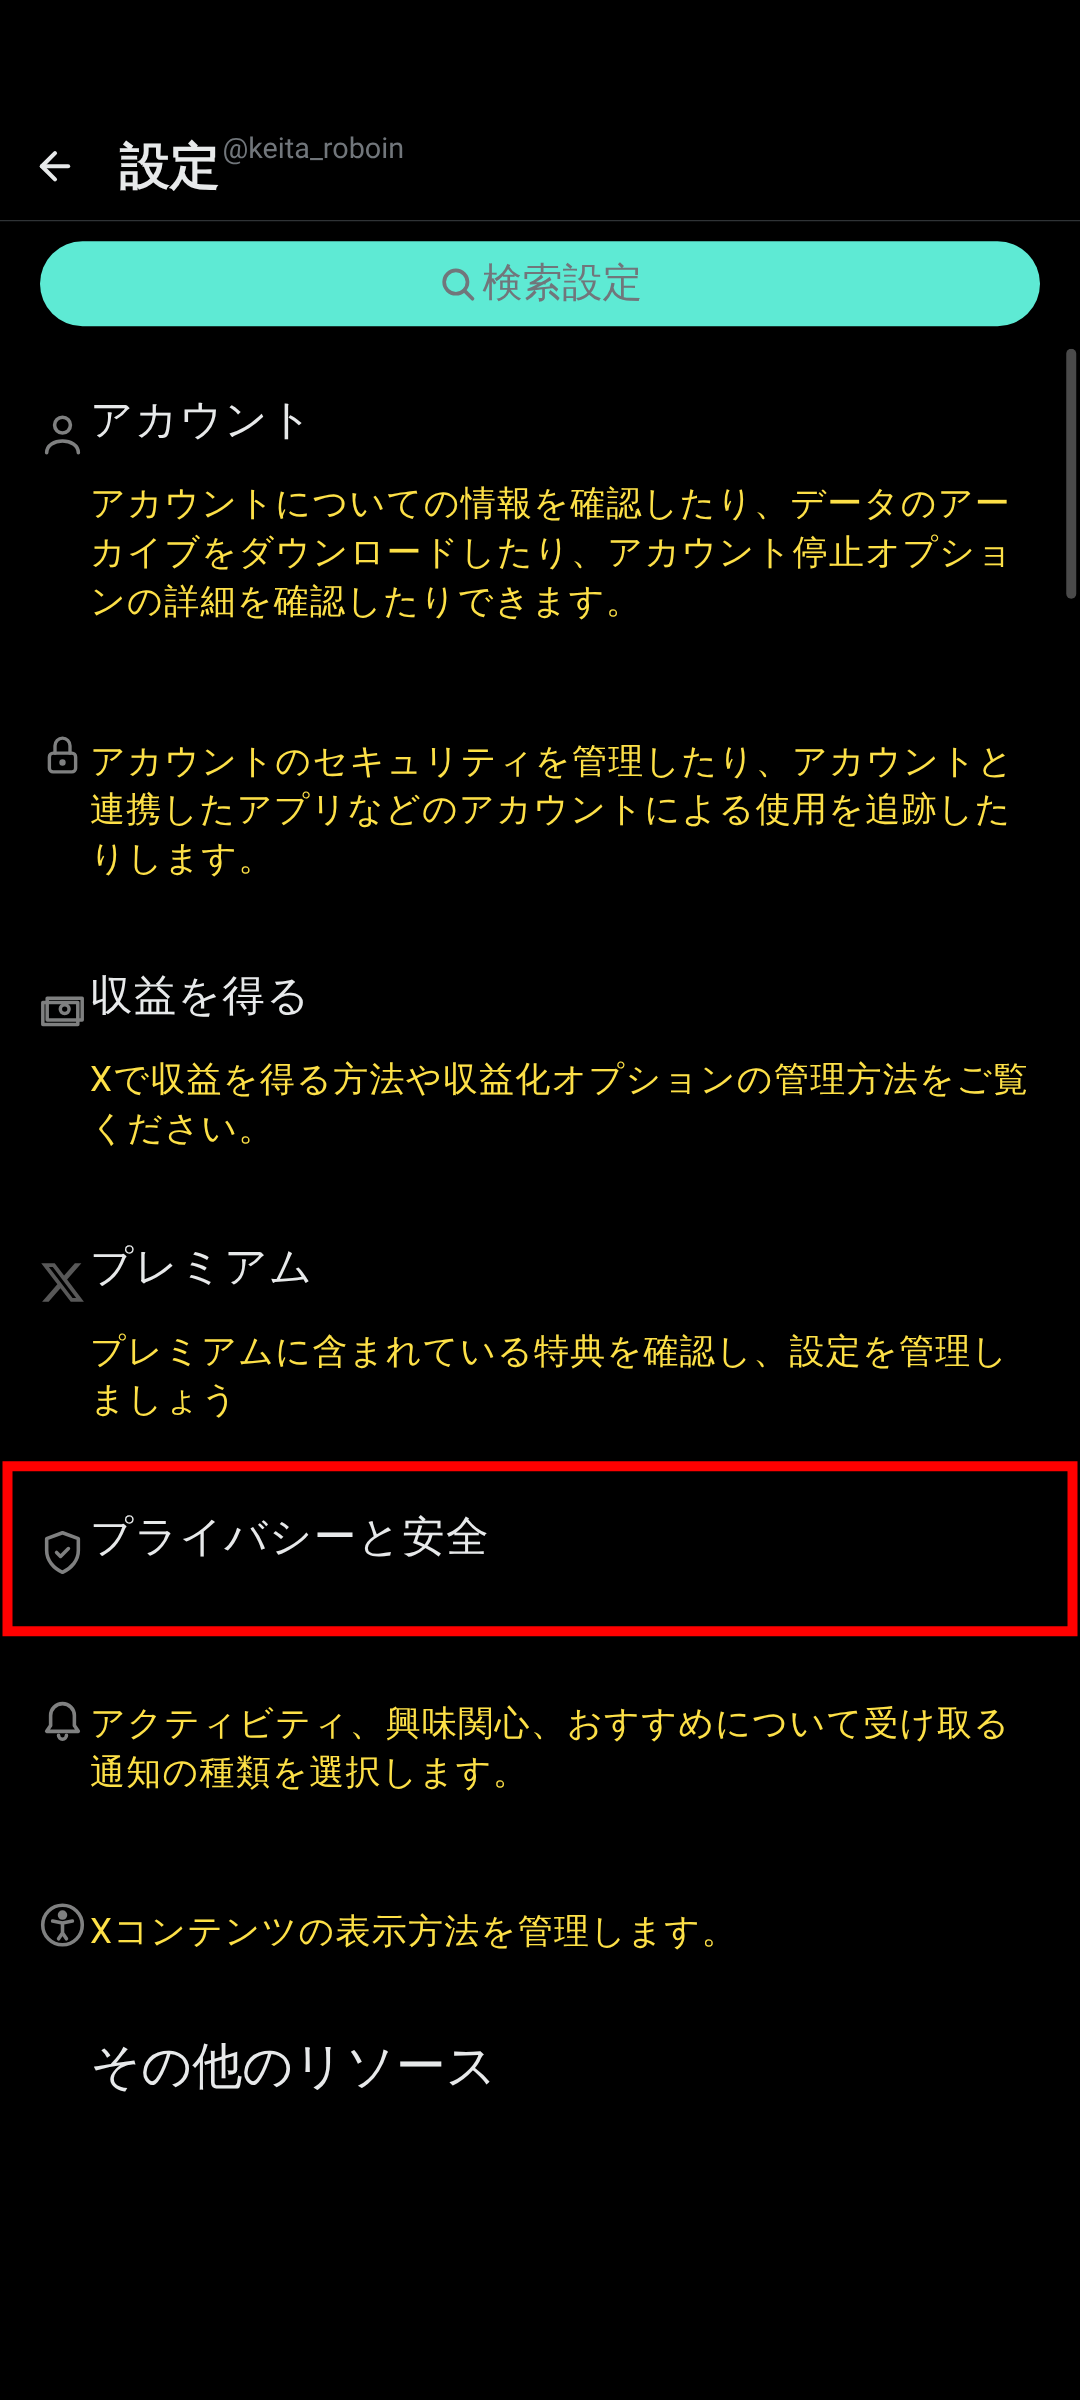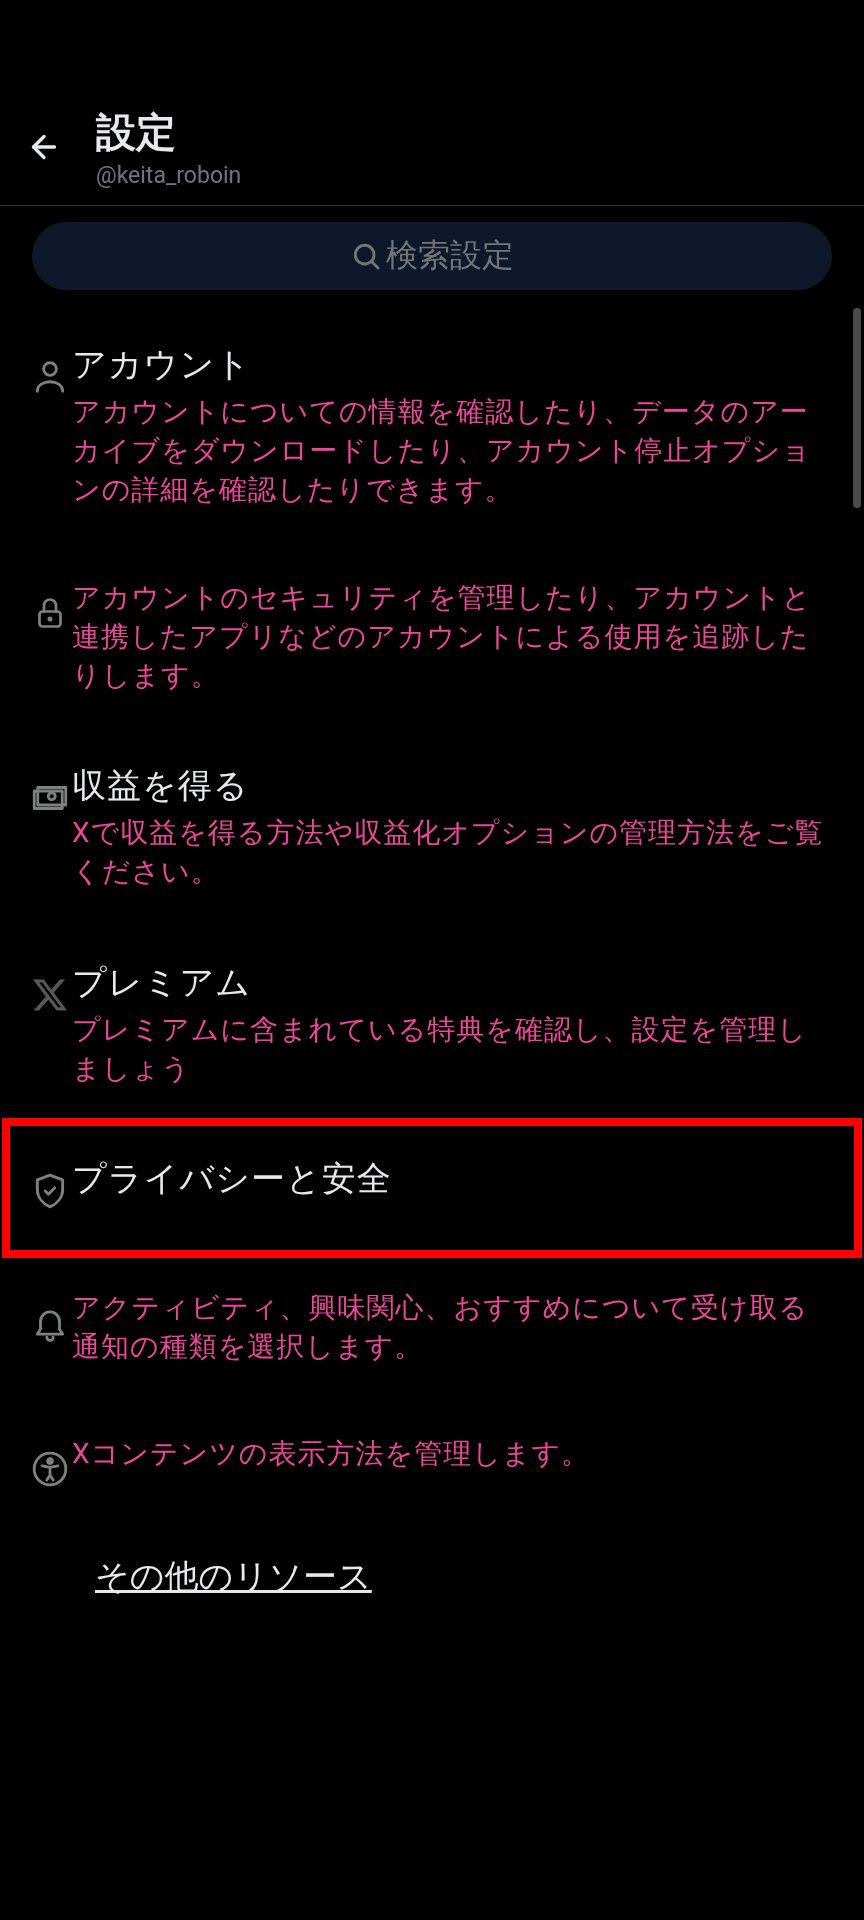--- a/index.html
+++ b/index.html
@@ -31,37 +31,37 @@
     .back-arrow {
       width: 40px;
       height: 40px;
       display: flex;
       align-items: center;
       justify-content: center;
       cursor: pointer;
     }
     .title-block {
       display: flex;
-      flex-direction: column;
+      flex-direction: row;
       gap: 2px;
     }
     .page-title {
       font-size: 40px;
       font-weight: 700;
       color: #e7e9ea;
     }
     .username {
       font-size: 23px;
       color: #71767b;
     }
     .search-wrap {
       padding: 16px 32px 18px 32px;
     }
     .search-bar {
-      background: #0f172a;
+      background: #5eead4;
       border-radius: 40px;
       height: 68px;
       display: flex;
       align-items: center;
       justify-content: center;
       gap: 4px;
       cursor: text;
     }
     .search-placeholder {
       color: #71767b;
@@ -95,36 +95,36 @@
       flex: 1;
     }
     .row-title {
       font-size: 34px;
       font-weight: 400;
       color: #e7e9ea;
       letter-spacing: 1px;
     }
     .row-desc {
       font-size: 28px;
-      color: #ec4899;
+      color: #fde047;
       line-height: 1.4;
       letter-spacing: 1px;
+      margin-top: 20px;
     }
     .highlight-frame {
       border: 8px solid #ff0000;
       position: absolute;
       left: 2px;
       right: 2px;
       pointer-events: none;
     }
     .section-heading {
-      padding: 22px 28px 10px 95px;
-      font-size: 34px;
-      color: #e7e9ea;
-      text-decoration: underline;
+      padding: 22px 28px 10px 72px;
+      font-size: 40px;
+      color: #e7e9ea;
     }
     .scroll-indicator {
       position: absolute;
       right: 3px;
       top: 0;
       width: 8px;
       height: 200px;
       background: #4a4a4a;
       border-radius: 4px;
     }

